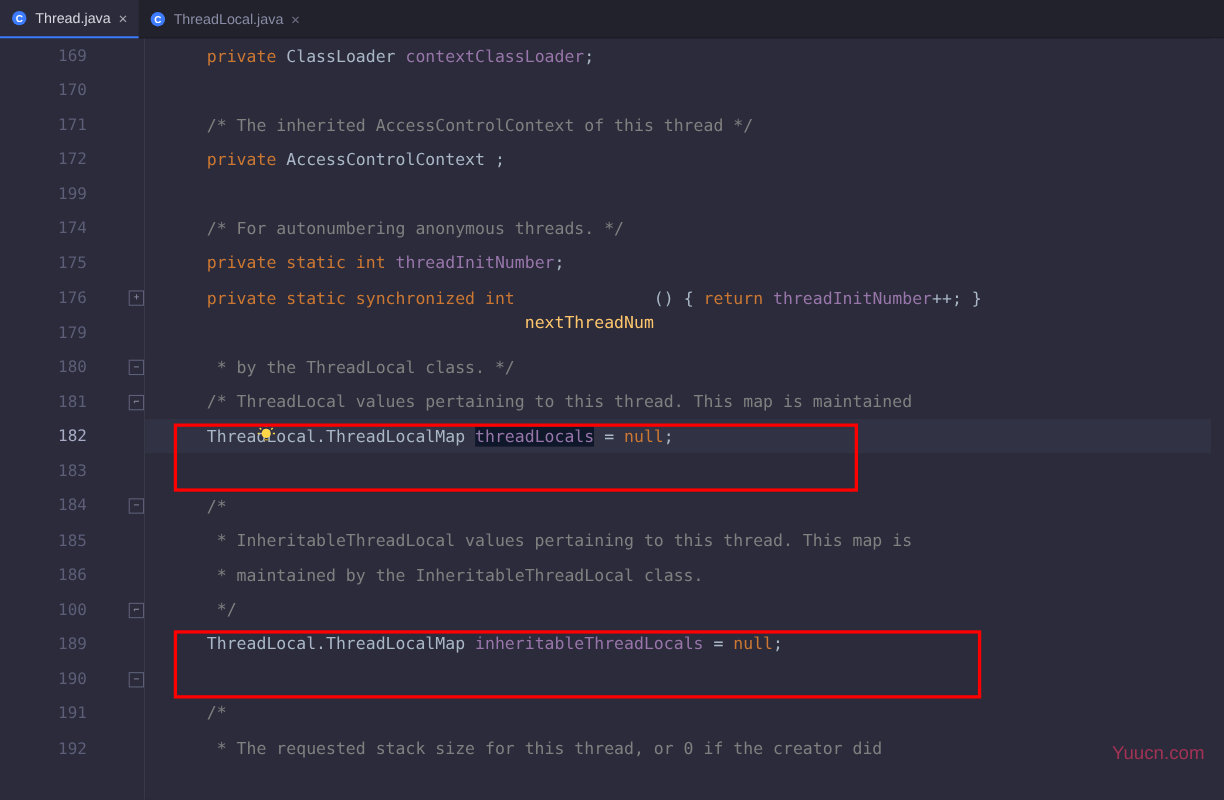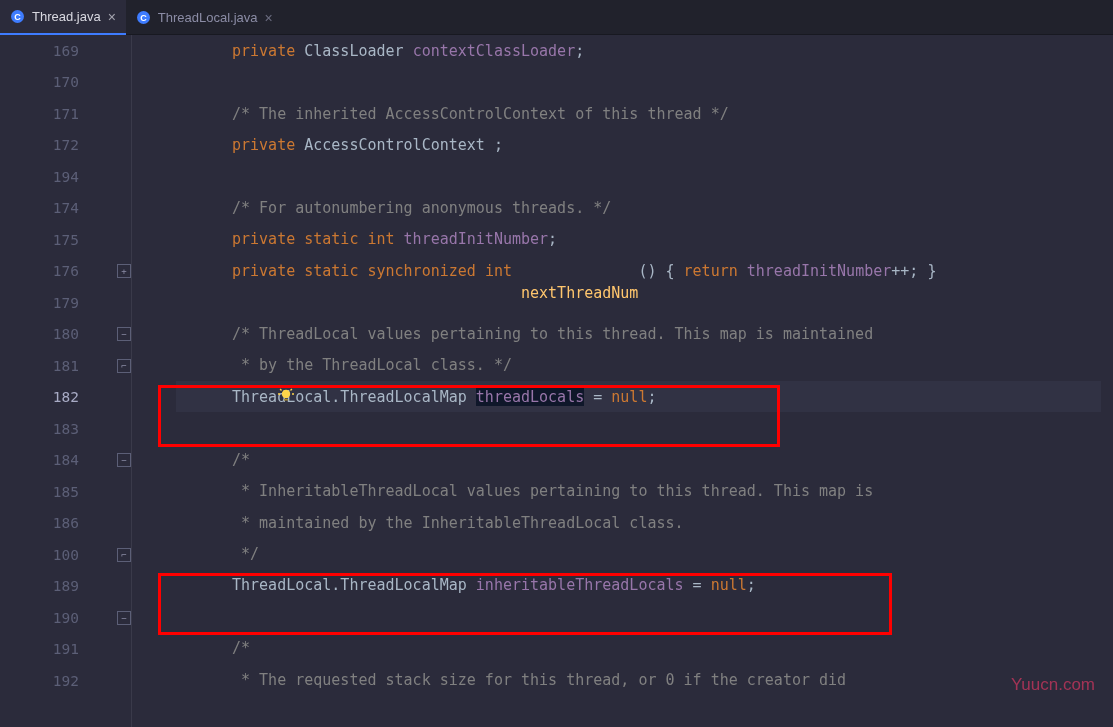--- a/index.html
+++ b/index.html
@@ -14,21 +14,21 @@
 }
 .tab {
   display:flex; align-items:center; height:35px; padding:0 10px;
   gap:7px; cursor:pointer; color:#8b8ca5; font-size:13px;
   font-family:-apple-system,"Segoe UI",sans-serif;
 }
 .tab.active { background:#2b2b3b; color:#d8d8e0; border-bottom:2px solid #3e7cff; }
 .tab-icon svg { display:block; }
 .tab-close { font-size:14px; opacity:.7; }
 .editor {
-  display:flex; height:692px; position:relative;gap:44px;
+  display:flex; height:692px; position:relative;
 }
 .gutter {
   width:132px; background:#2b2b3b; border-right:1px solid #3a3a4a;
   display:flex; flex-direction:column;
 }
 .gline {
   height:31.5px; display:flex; align-items:center; justify-content:flex-end;
   padding-right:52px; position:relative;
 }
 .ln { color:#5c5f77; font-size:14.5px; font-family:'Consolas',monospace; }
@@ -106,21 +106,21 @@
     <div class="gline">
         <span class="ln">170</span>
       </div>
     <div class="gline">
         <span class="ln">171</span>
       </div>
     <div class="gline">
         <span class="ln">172</span>
       </div>
     <div class="gline">
-        <span class="ln">194</span>
+        <span class="ln">199</span>
       </div>
     <div class="gline">
         <span class="ln">174</span>
       </div>
     <div class="gline">
         <span class="ln">175</span>
       </div>
     <div class="gline">
         <span class="ln">176</span>
         <span class="fold">+</span>
@@ -174,22 +174,22 @@
   <div class="code">
     <div class="cline"><span class="kw">private</span><span class="pn"> </span><span class="ty">ClassLoader</span><span class="pn"> </span><span class="id">contextClassLoader</span><span class="pn">;</span></div>
     <div class="cline"></div>
     <div class="cline"><span class="cm">/* The inherited AccessControlContext of this thread */</span></div>
     <div class="cline"><span class="kw">private</span><span class="pn"> </span><span class="ty">AccessControlContext</span><span class="pn"> </span><span class="pn">;</span></div>
     <div class="cline"></div>
     <div class="cline"><span class="cm">/* For autonumbering anonymous threads. */</span></div>
     <div class="cline"><span class="kw">private</span><span> </span><span class="kw">static</span><span> </span><span class="kw">int</span><span> </span><span class="id">threadInitNumber</span><span class="pn">;</span></div>
     <div class="cline"><span class="kw">private</span><span> </span><span class="kw">static</span><span> </span><span class="kw">synchronized</span><span> </span><span class="kw">int</span><span> </span><span class="fn">nextThreadNum</span><span class="pn">() { </span><span class="kw">return</span><span> </span><span class="id">threadInitNumber</span><span class="pn">++; }</span></div>
     <div class="cline"></div>
+    <div class="cline"><span class="cm"> * by the ThreadLocal class. */</span></div>
     <div class="cline"><span class="cm">/* ThreadLocal values pertaining to this thread. This map is maintained</span></div>
-    <div class="cline"><span class="cm"> * by the ThreadLocal class. */</span></div>
     <div class="cline active">
       <span class="bulb">
         <svg width="16" height="16" viewBox="0 0 16 16">
             <circle cx="8" cy="7" r="4.2" fill="#ffd54a"></circle>
             <path d="M6 12h4v1.5H6z" fill="#a88a2e"></path>
             <path d="M2 7l-2 0M14 7l2 0M8 1l0-2M3.5 3.5l-1.4-1.4M12.5 3.5l1.4-1.4" stroke="#ffd54a" stroke-width="1.4"></path>
           </svg>
       </span>
       <span class="ty">ThreadLocal.ThreadLocalMap </span><span class="id hl-id">threadLocals</span><span class="pn"> = </span><span class="null">null</span><span class="pn">;</span>
     </div>

